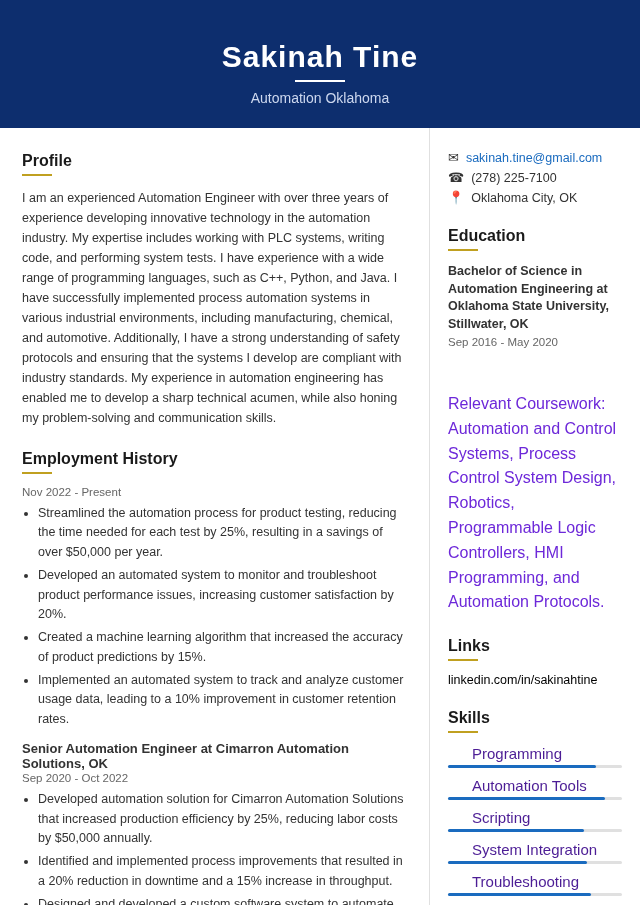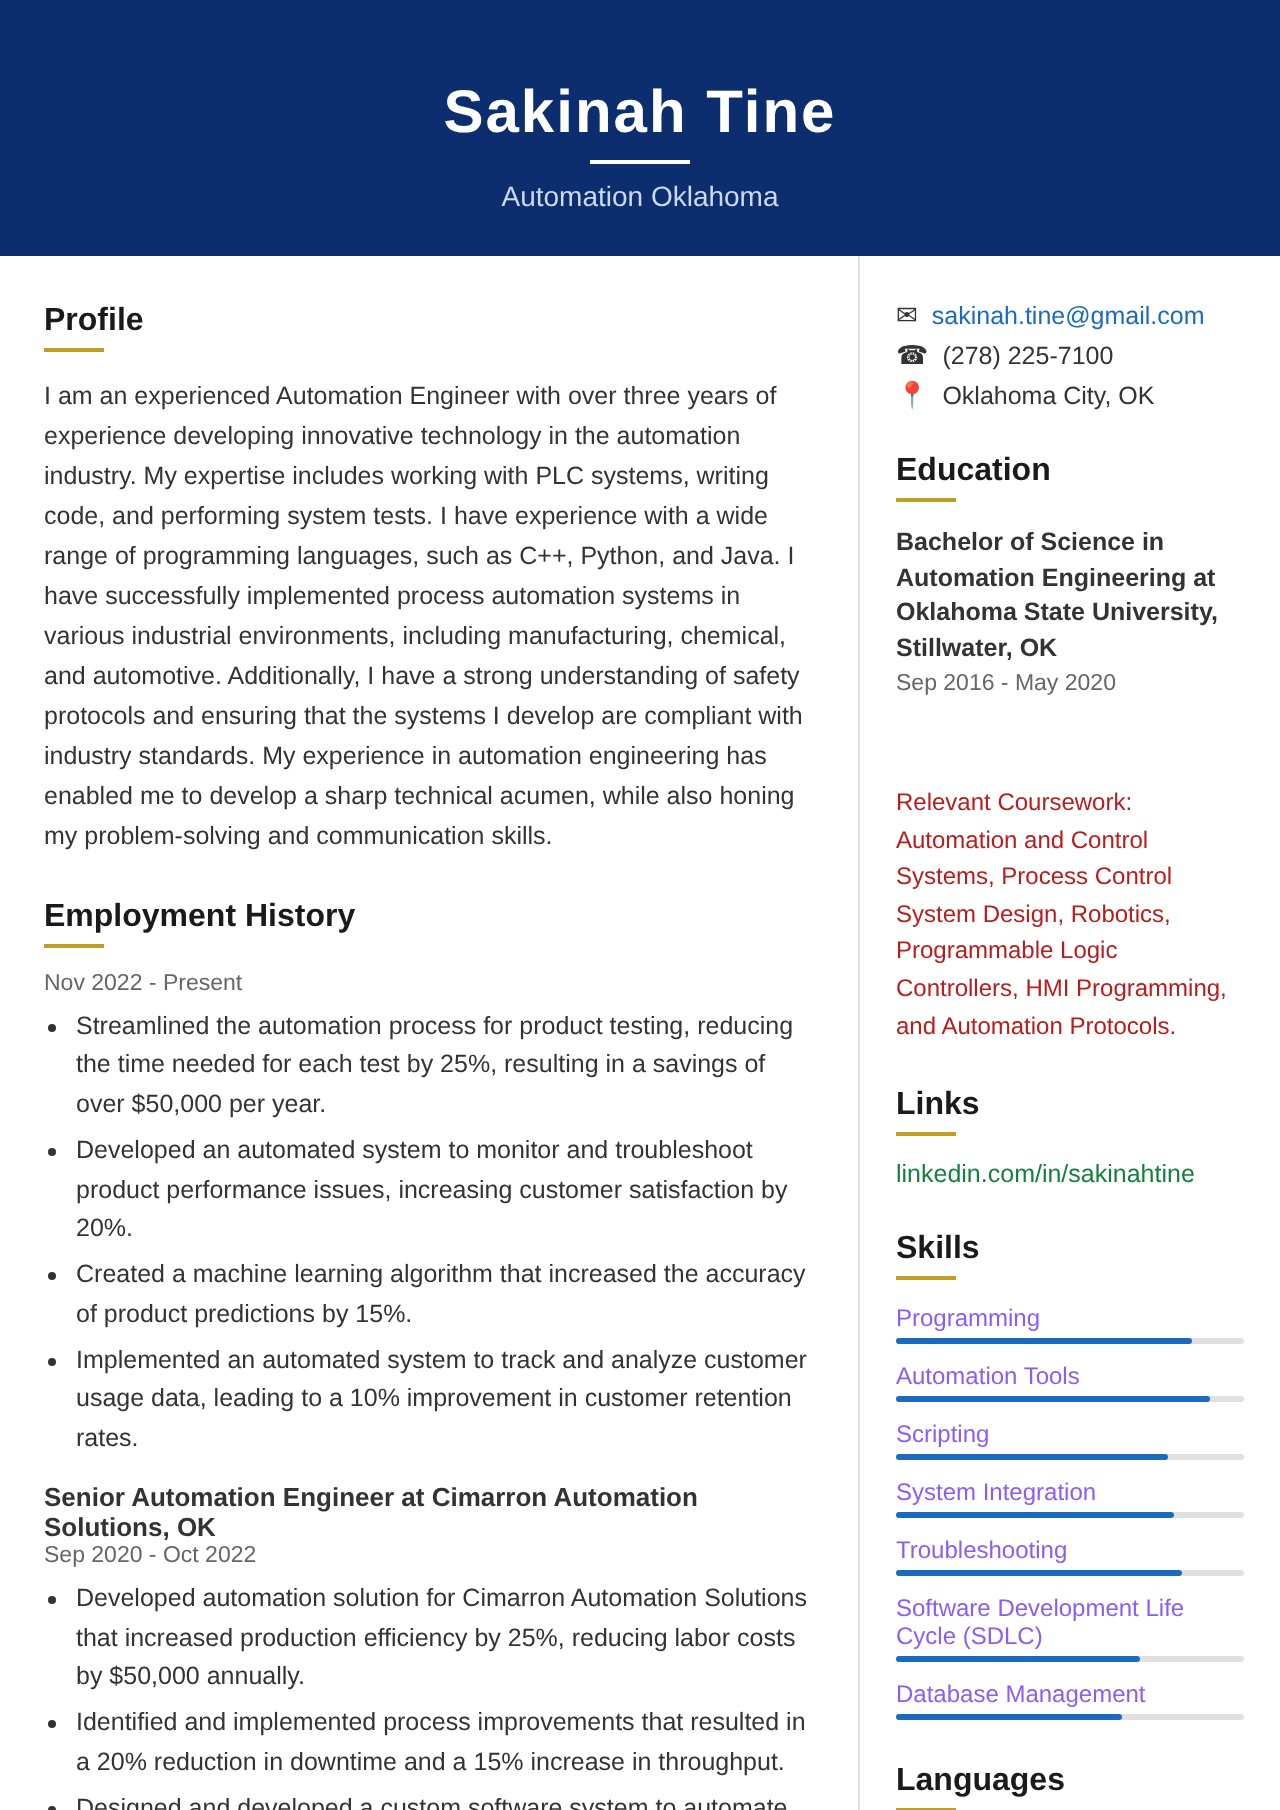--- a/index.html
+++ b/index.html
@@ -44,28 +44,28 @@
     
     .contact-item {
       display: flex; align-items: center; gap: 7px;
       font-size: 12.5px; margin-bottom: 5px;
     }
     .contact-item a { color: #1a6bbf; text-decoration: none; }
     .contact-icon { font-size: 13px; color: #333; }
 
     .education-degree { font-weight: 700; font-size: 12.5px; margin-bottom: 3px; line-height: 1.4; }
     .education-dates { font-size: 11.5px; color: #666; margin-bottom: 16px; }
-    .education-coursework { font-size: 12px; line-height: 1.55; color: #b91c1c; margin-top: 44px; }
+    .education-coursework { font-size: 16px; line-height: 1.55; color: #6d28d9; margin-top: 44px; }
 
     .link-item { font-size: 12.5px; }
-    .link-item a { color: #15803d; text-decoration: none; }
+    .link-item a { color: #000000; text-decoration: none; }
 
     
     .skill-item { margin-bottom: 9px; }
-    .skill-label { font-size: 12px; margin-bottom: 3px; color: #8b5cf6; }
+    .skill-label { font-size: 15px; margin-bottom: 3px; color: #4c1d95; margin-left: 24px; }
     .skill-bar-bg { height: 3px; background: #e0e0e0; border-radius: 2px; }
     .skill-bar-fill { height: 3px; background: #1a6bbf; border-radius: 2px; }
 
     
     .lang-item { margin-bottom: 9px; }
     .lang-label { font-size: 11px; margin-bottom: 3px; color: #701a75; text-decoration: underline; }
     .lang-bar-bg { height: 3px; background: #e0e0e0; border-radius: 2px; }
     .lang-bar-fill { height: 3px; background: #1a6bbf; border-radius: 2px; }
   </style>
 </head>

